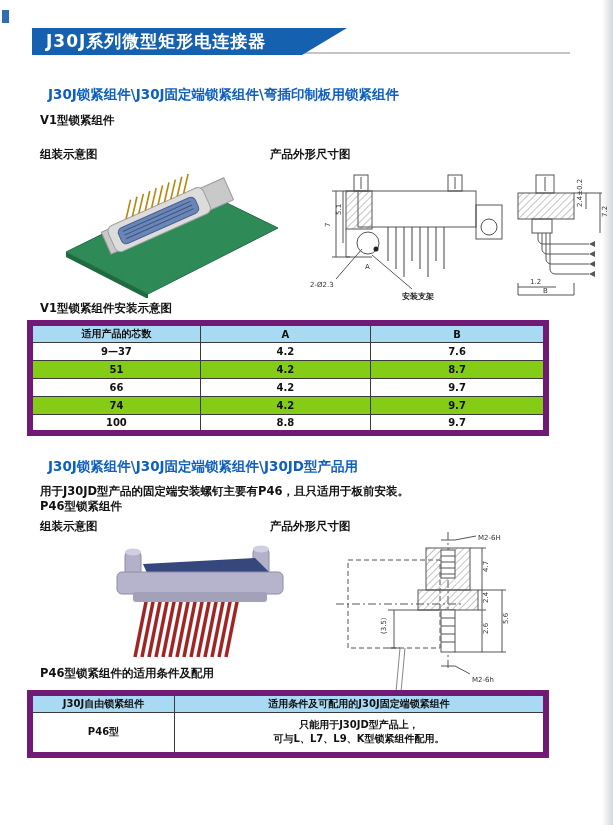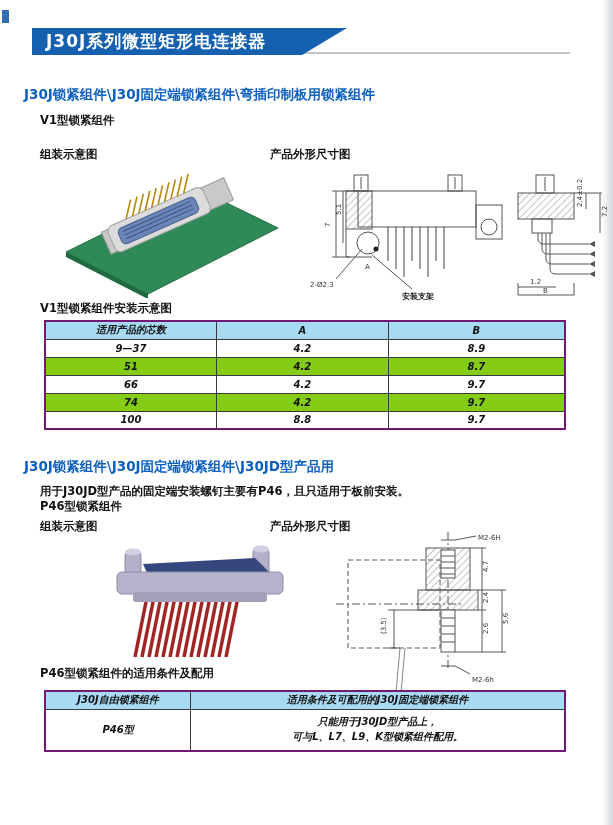--- a/index.html
+++ b/index.html
@@ -9,26 +9,26 @@
 
   .edge-strip { position:absolute; right:0; top:0; bottom:0; width:11px;
     background:linear-gradient(to right,#ffffff,#d2d7db); }
   .corner-mark { position:absolute; left:2px; top:10px; width:7px; height:13px; background:#2f6db5; }
 
   .banner-line { position:absolute; left:150px; top:52px; width:420px; height:2px; background:#c4c4c4; }
   .banner { position:absolute; left:32px; top:28px; width:315px; height:27px; background:#1560af;
     clip-path:polygon(0 0,100% 0,calc(100% - 45px) 100%,0 100%);
     color:#fff; font-weight:bold; font-size:17px; line-height:27px; padding-left:14px; letter-spacing:1px; }
 
-  .sec-heading { position:absolute; left:24px; color:#0d5fc0; font-weight:bold; font-size:13.5px;text-align:right; }
+  .sec-heading { position:absolute; left:48px; color:#0d5fc0; font-weight:bold; font-size:13.5px;text-align:right; }
   .body-line { position:absolute; left:40px; color:#111; font-weight:600; font-size:11.5px; }
   .label { position:absolute; color:#111; font-weight:bold; font-size:11.5px; }
 
   table { border-collapse:collapse; width:522px; table-layout:fixed; }
-  .dtable { position:absolute; left:44px; border:2px solid #701a75;font-style:italic; }
+  .dtable { position:absolute; left:27px; border:6px solid #701a75; }
   .dtable th,.dtable td { border:1px solid #3a3a3a; text-align:center; vertical-align:middle;
     font-size:10px; font-weight:bold; color:#111; padding:1px 2px; }
   .dtable th { background:#a9daf3; height:18px; }
   .dtable td { height:18px; background:#fff; }
   .dtable tr.alt td { background:#84cc16;margin-top:15px; }
   .cell-lines div { line-height:1.45; }
 
   .photo,.drawing { position:absolute; }
   svg text { font-family:"DejaVu Sans","Liberation Sans",sans-serif; fill:#333; }
   .dimtxt { font-size:7px; }
@@ -166,21 +166,21 @@
       </colgroup>
     <tbody>
         <tr>
       <th>适用产品的芯数</th>
       <th>A</th>
       <th>B</th>
     </tr>
     <tr>
       <td>9—37</td>
       <td>4.2</td>
-      <td>8.9</td>
+      <td>7.6</td>
     </tr>
     <tr class="alt">
       <td>51</td>
       <td>4.2</td>
       <td>8.7</td>
     </tr>
     <tr>
       <td>66</td>
       <td>4.2</td>
       <td>9.7</td>

